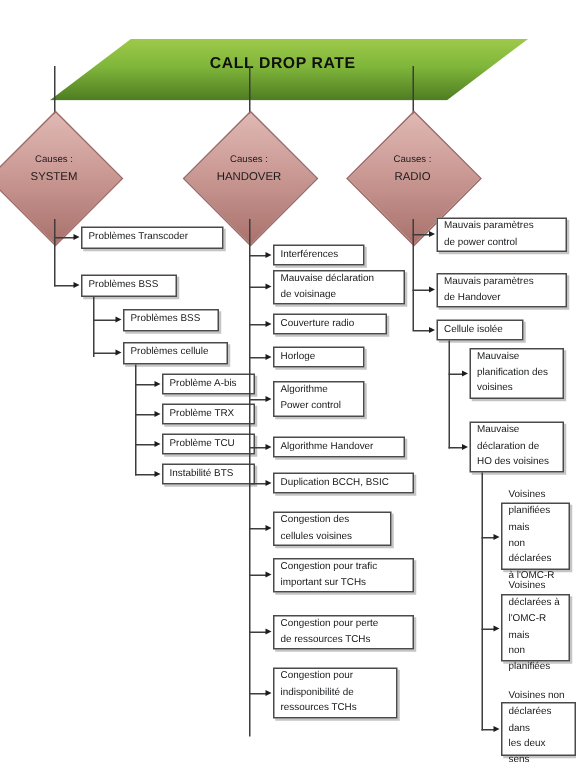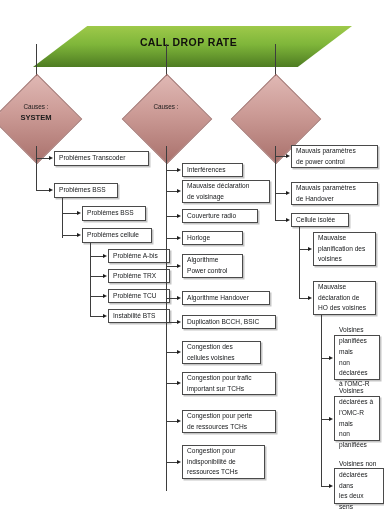--- a/index.html
+++ b/index.html
@@ -37,21 +37,21 @@
     border:1px solid #9d6a66;
   }
   .diamond-txt{
     position:absolute;
     width:70px;
     text-align:center;
     font-size:6.4px;color:#1b1b1b;
     line-height:1.55;
     pointer-events:none;
   }
-  .diamond-txt .t2{font-weight:bold;font-size:7.6px;display:block;}
+  .diamond-txt .t2{font-weight:normal;font-size:7.6px;display:block;}
 
   
   .node{
     position:absolute;
     box-sizing:border-box;
     border:1px solid #4a4a4a;
     background:#ffffff;
     box-shadow:1.5px 1.5px 0 rgba(150,150,150,.55);
     font-size:6.6px;
     color:#16181a;
@@ -99,23 +99,28 @@
 
   <div class="diamond" style="left:5px;top:87px;"></div>
   <div class="diamond-txt" style="left:1px;top:102px;">
     <span>Causes :</span>
     <span class="t2">SYSTEM</span>
   </div>
 
   <div class="diamond" style="left:135px;top:87px;"></div>
   <div class="diamond-txt" style="left:131px;top:102px;">
     <span>Causes :</span>
+    <span class="t2">HANDOVER</span>
   </div>
 
   <div class="diamond" style="left:244px;top:87px;"></div>
+  <div class="diamond-txt" style="left:240px;top:102px;">
+    <span>Causes :</span>
+    <span class="t2">RADIO</span>
+  </div>
 
   <div class="v" style="left:36px;top:146px;height:45px;"></div>
 
   <div class="h" style="left:36px;top:158px;width:14px;"></div>
   <div class="arw" style="left:49px;top:155.5px;"></div>
   <div class="node" style="left:54px;top:151px;width:95px;height:15px;">
     <span>Problèmes Transcoder</span>
   </div>
 
   <div class="h" style="left:36px;top:190px;width:14px;"></div>

